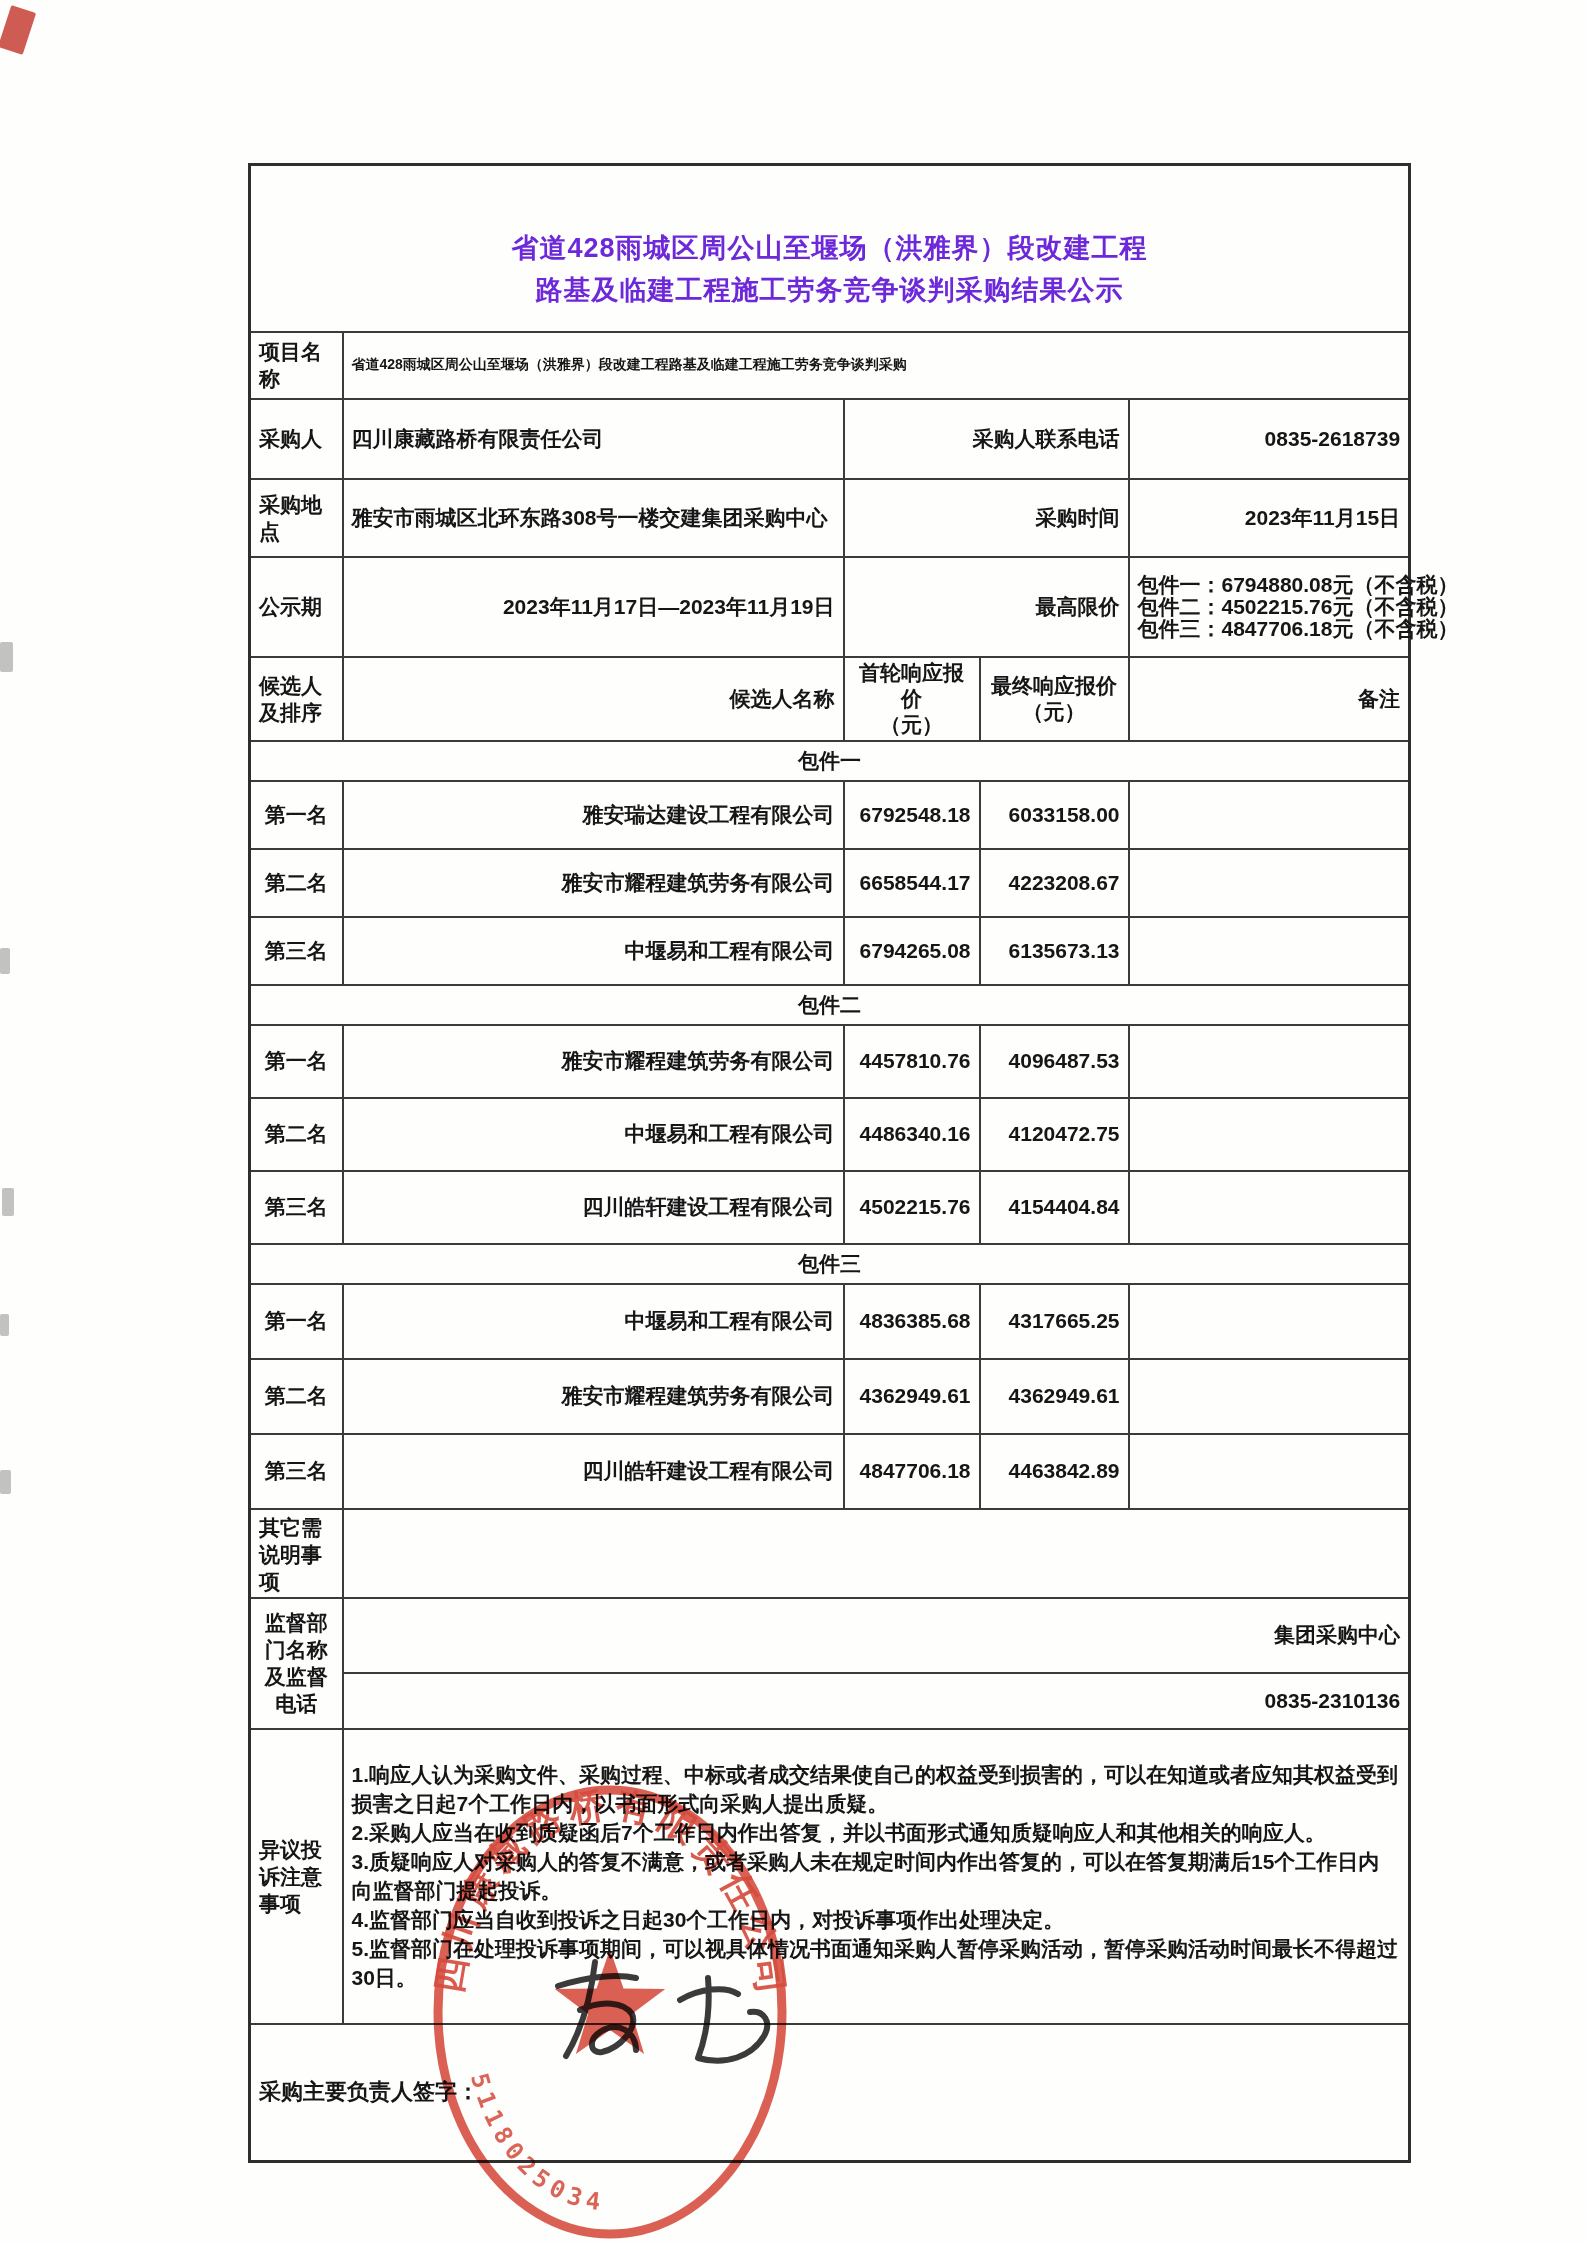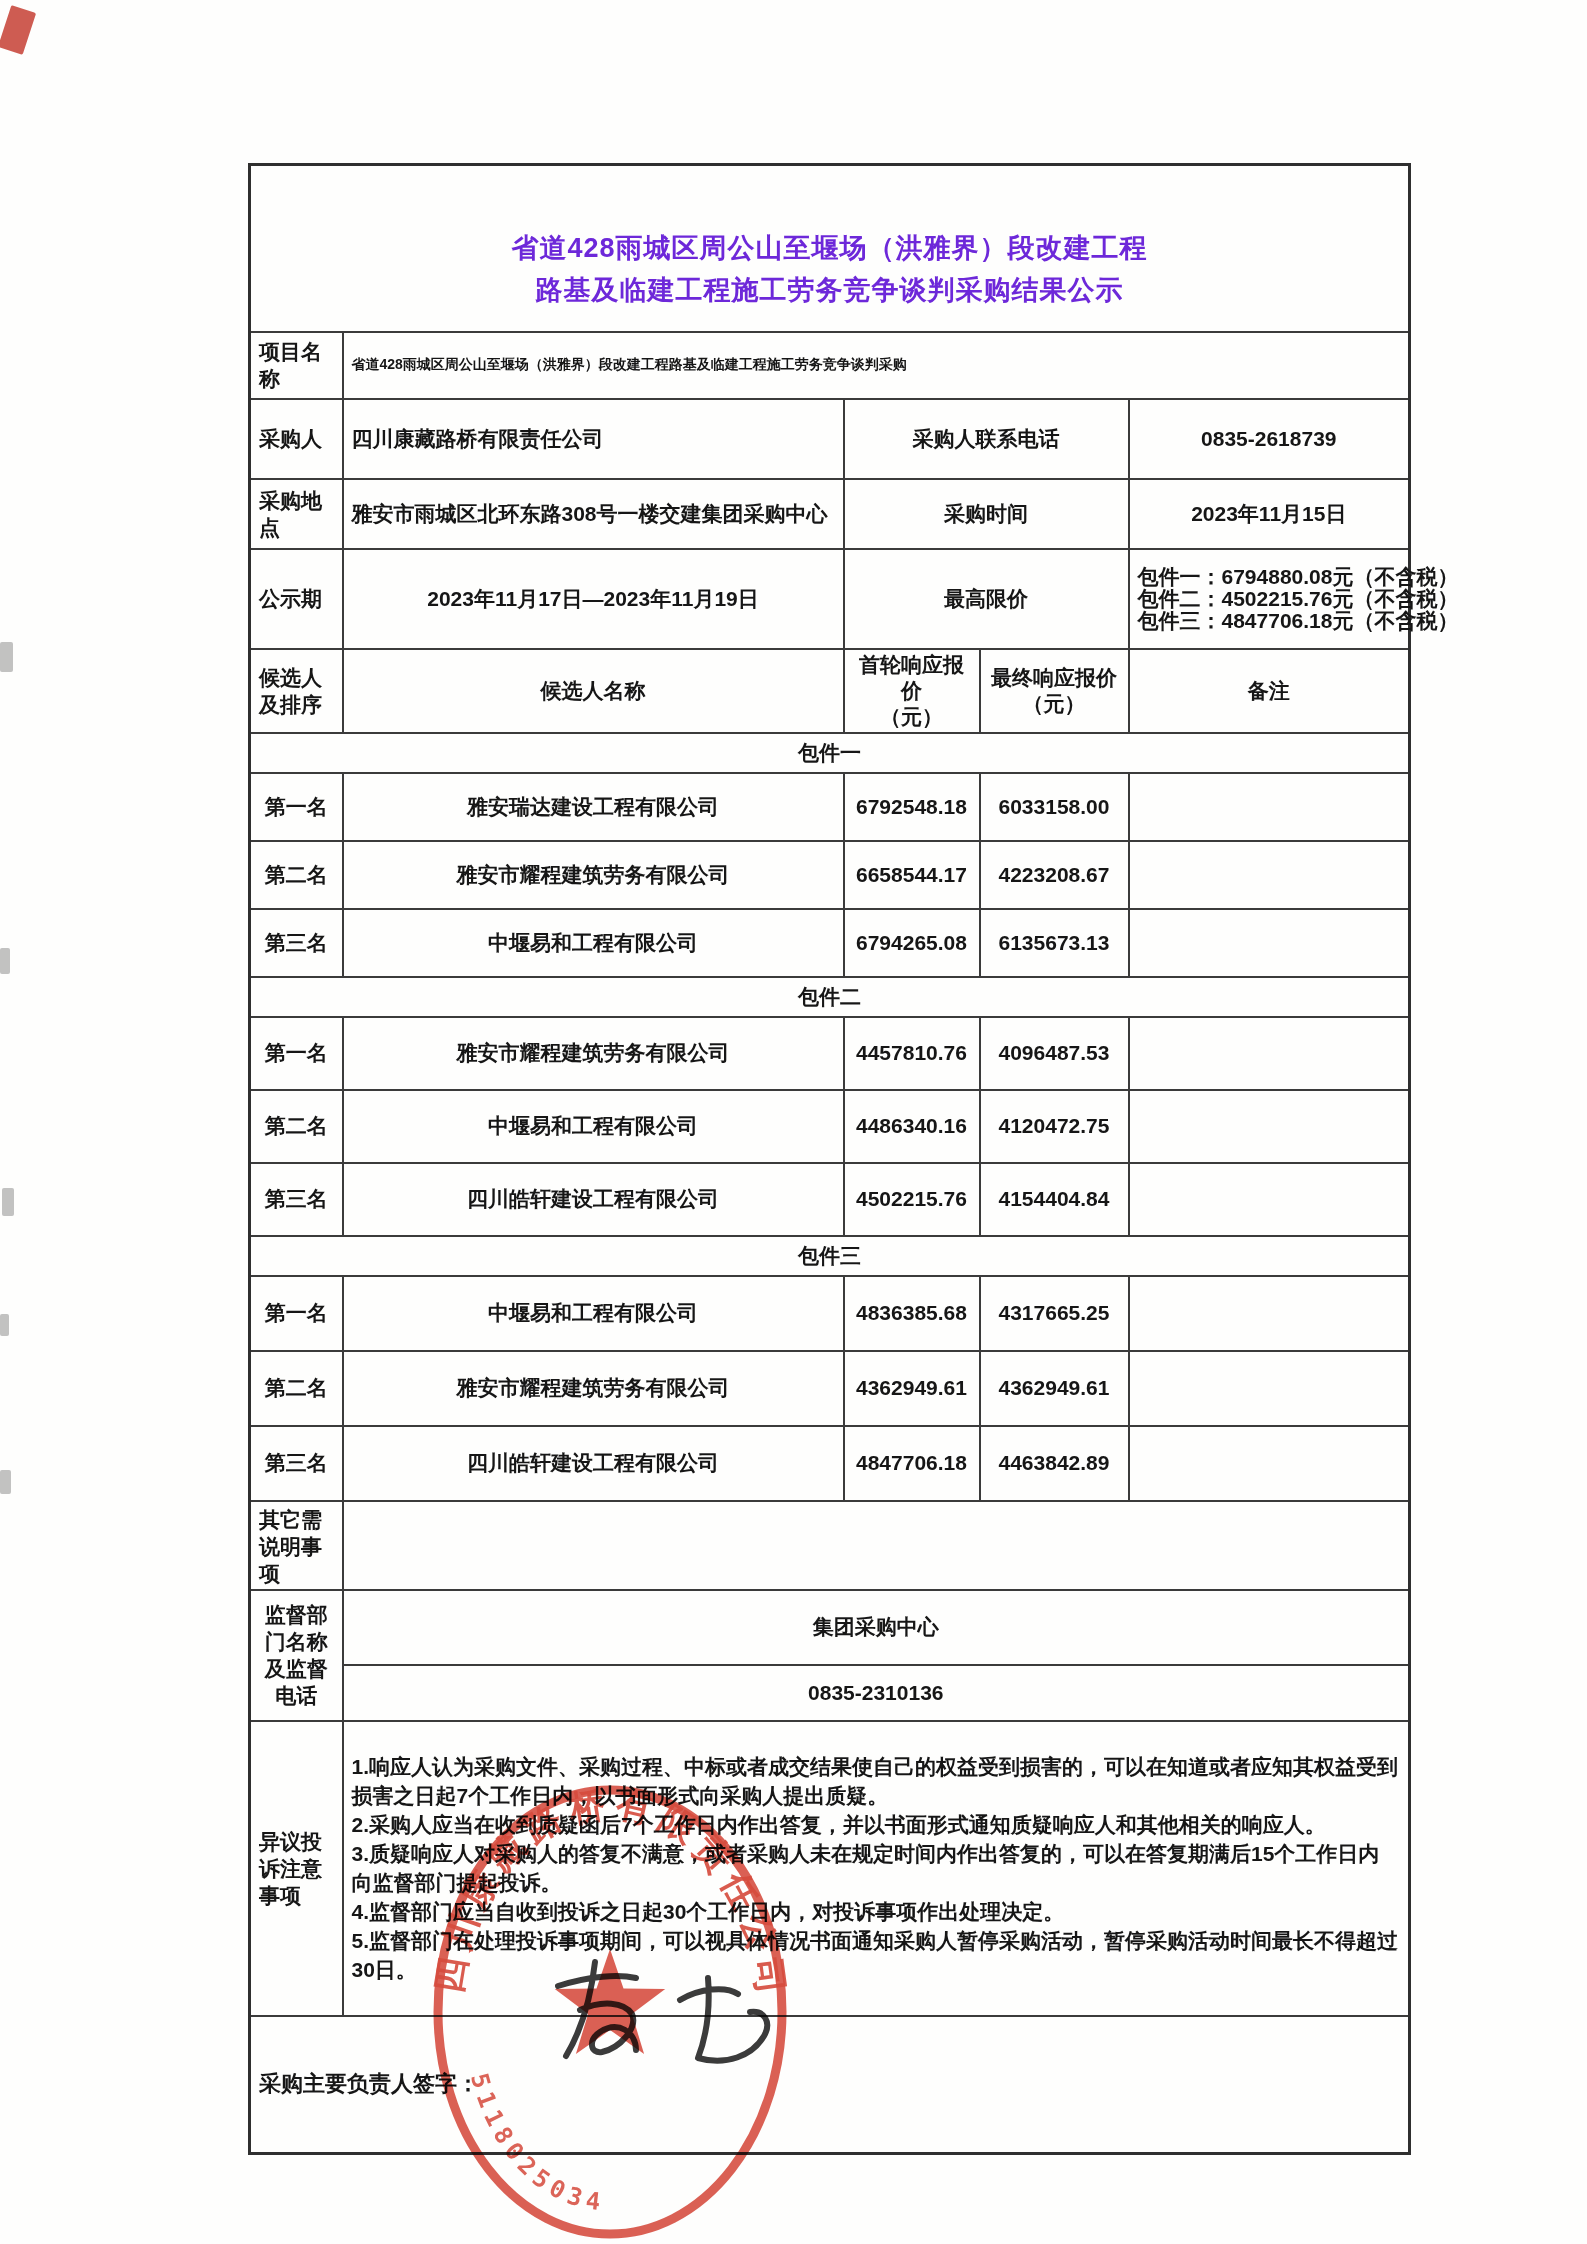--- a/index.html
+++ b/index.html
@@ -22,21 +22,21 @@
     word-break:break-all;
     background:#fefefd;
   }
   .doc-table{border:3px solid #2f2f2f;}
   .title-cell{border:2px solid #3b3b3b;}
   .title-wrap{padding-top:52px;padding-bottom:10px;text-align:center;}
   .title-line{font-size:27px;font-weight:bold;letter-spacing:1px;line-height:42px;color:#6d28d9;}
   .lbl{text-align:left;padding-left:6px;padding-right:4px;line-height:27px;}
   .lbl-center{text-align:center;padding-left:4px;padding-right:4px;line-height:27px;}
   .left{text-align:left;}
-  .center{text-align:center;}
+  .center{text-align:right;}
   .rank{text-align:center;}
   .max-prices{font-size:16.5px;line-height:22px;padding-left:6px;font-weight:bold;}
   .max-prices span{display:block;white-space:nowrap;}
   .two-line span{display:block;line-height:26px;text-align:center;}
   .strip{text-align:center;height:34px;line-height:30px;}
   .complaint-cell{font-size:20px;line-height:29px;text-align:left;vertical-align:middle;padding:10px 12px;font-weight:bold;margin-left:28px;}
   .complaint-cell p{margin:0;}
   .sig-cell{position:relative;height:131px;}
   .sig-label{position:absolute;left:8px;top:50%;transform:translateY(-50%);font-size:22px;font-weight:bold;}
   .stamp-svg{position:absolute;left:430px;top:1782px;mix-blend-mode:multiply;opacity:.92;}
@@ -73,21 +73,21 @@
       <td colspan="4" class="left" style="font-size:14px">省道428雨城区周公山至堰场（洪雅界）段改建工程路基及临建工程施工劳务竞争谈判采购</td>
     </tr>
 
     <tr style="height:80px">
       <td class="lbl">采购人</td>
       <td class="left">四川康藏路桥有限责任公司</td>
       <td colspan="2" class="center">采购人联系电话</td>
       <td class="center">0835-2618739</td>
     </tr>
 
-    <tr style="height:70px">
+    <tr style="height:78px">
       <td class="lbl">采购地点</td>
       <td class="left">雅安市雨城区北环东路308号一楼交建集团采购中心</td>
       <td colspan="2" class="center">采购时间</td>
       <td class="center">2023年11月15日</td>
     </tr>
 
     <tr style="height:100px">
       <td class="lbl">公示期</td>
       <td class="center">2023年11月17日—2023年11月19日</td>
       <td colspan="2" class="center">最高限价</td>

